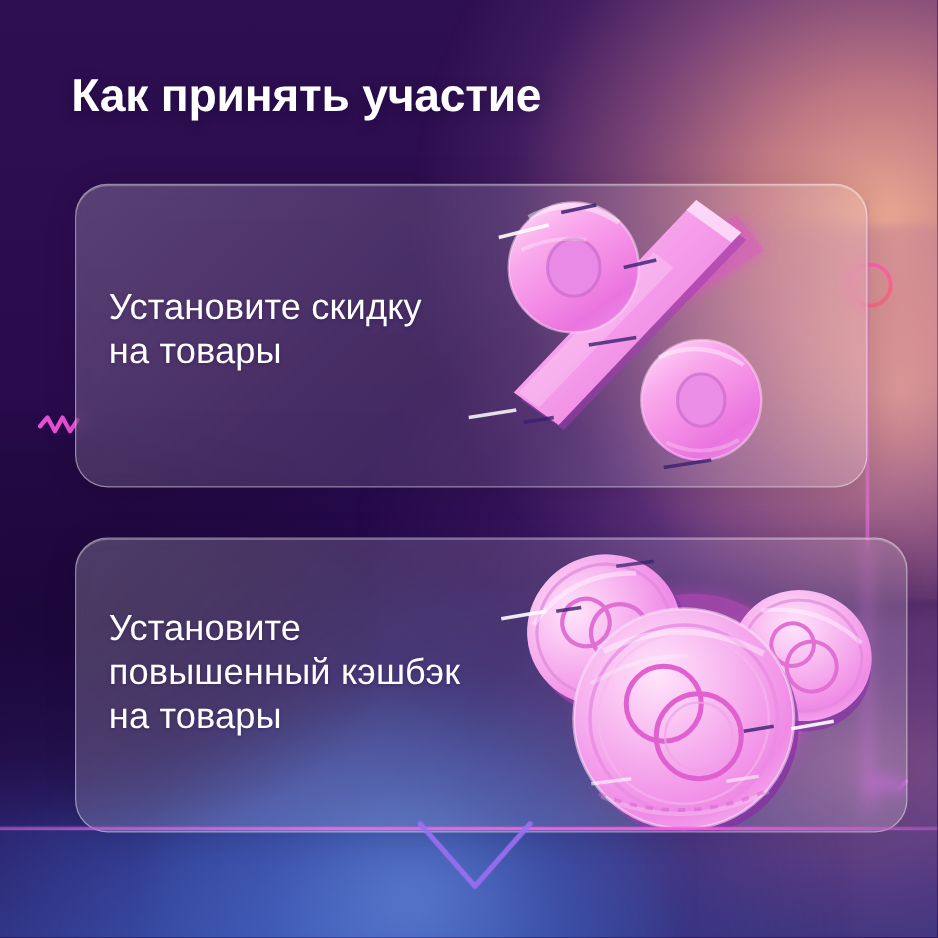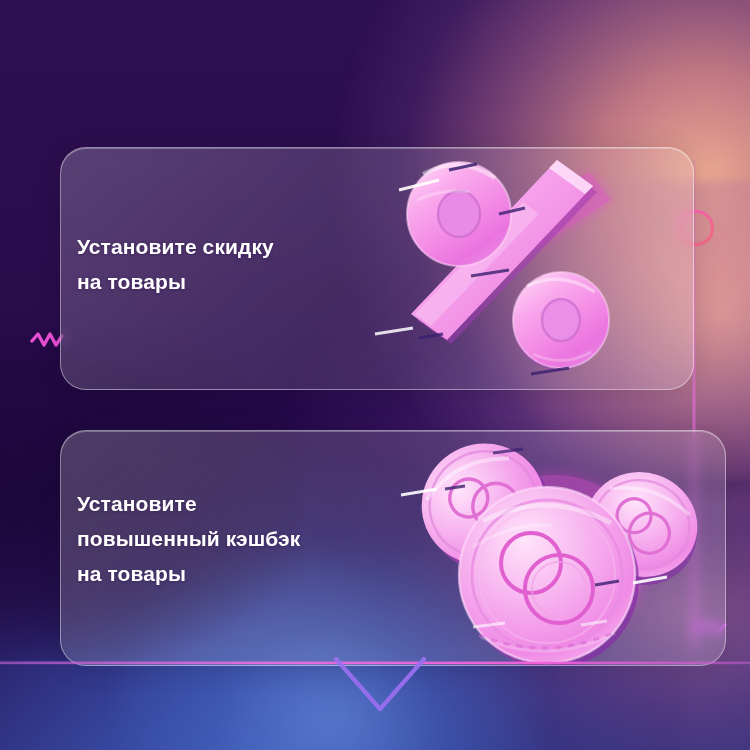--- a/index.html
+++ b/index.html
@@ -97,24 +97,24 @@
         rgba(255,255,255,0.175) 100%);
     border:1.5px solid rgba(255,255,255,0.42);
     box-shadow:0 2px 26px rgba(0,0,0,0.12), inset 0 1px 0 rgba(255,255,255,0.28);
     backdrop-filter:blur(6px);
     overflow:hidden;
   }
   #card-1{top:147px;height:241px;}
   #card-2{top:430px;height:234px;padding-left:32px;}
 
   .card-text{
-    position:absolute;left:16px;
+    position:absolute;left:26px;
     color:#ffffff;
-    font-weight:bold;
-    font-size:21px;
+    font-weight:normal;
+    font-size:29px;
     line-height:35px;
     letter-spacing:0.1px;
     white-space:pre-line;
     text-shadow:0 1px 3px rgba(40,10,70,0.35);
     z-index:5;
   }
   #card-1 .card-text{top:81px;}
   #card-2 .card-text{top:55px;}
 
   
@@ -337,14 +337,15 @@
         <stop offset="100%" stop-color="#d05fd8" stop-opacity="0.5"></stop>
       </linearGradient>
     </defs>
     <rect x="0" y="0.6" width="750" height="2.6" fill="url(#gh)"></rect>
   </svg>
 
   <svg class="deco" id="diamond" viewBox="0 0 100 62">
     <path d="M6 4 L50 54 L94 4" fill="none" stroke="#9a6ff0" stroke-width="4.2" stroke-linecap="round" stroke-linejoin="round" opacity="0.92"></path>
   </svg>
 
+  <div id="page-title">Как принять участие</div>
 
 </div>
 
 </body></html>

